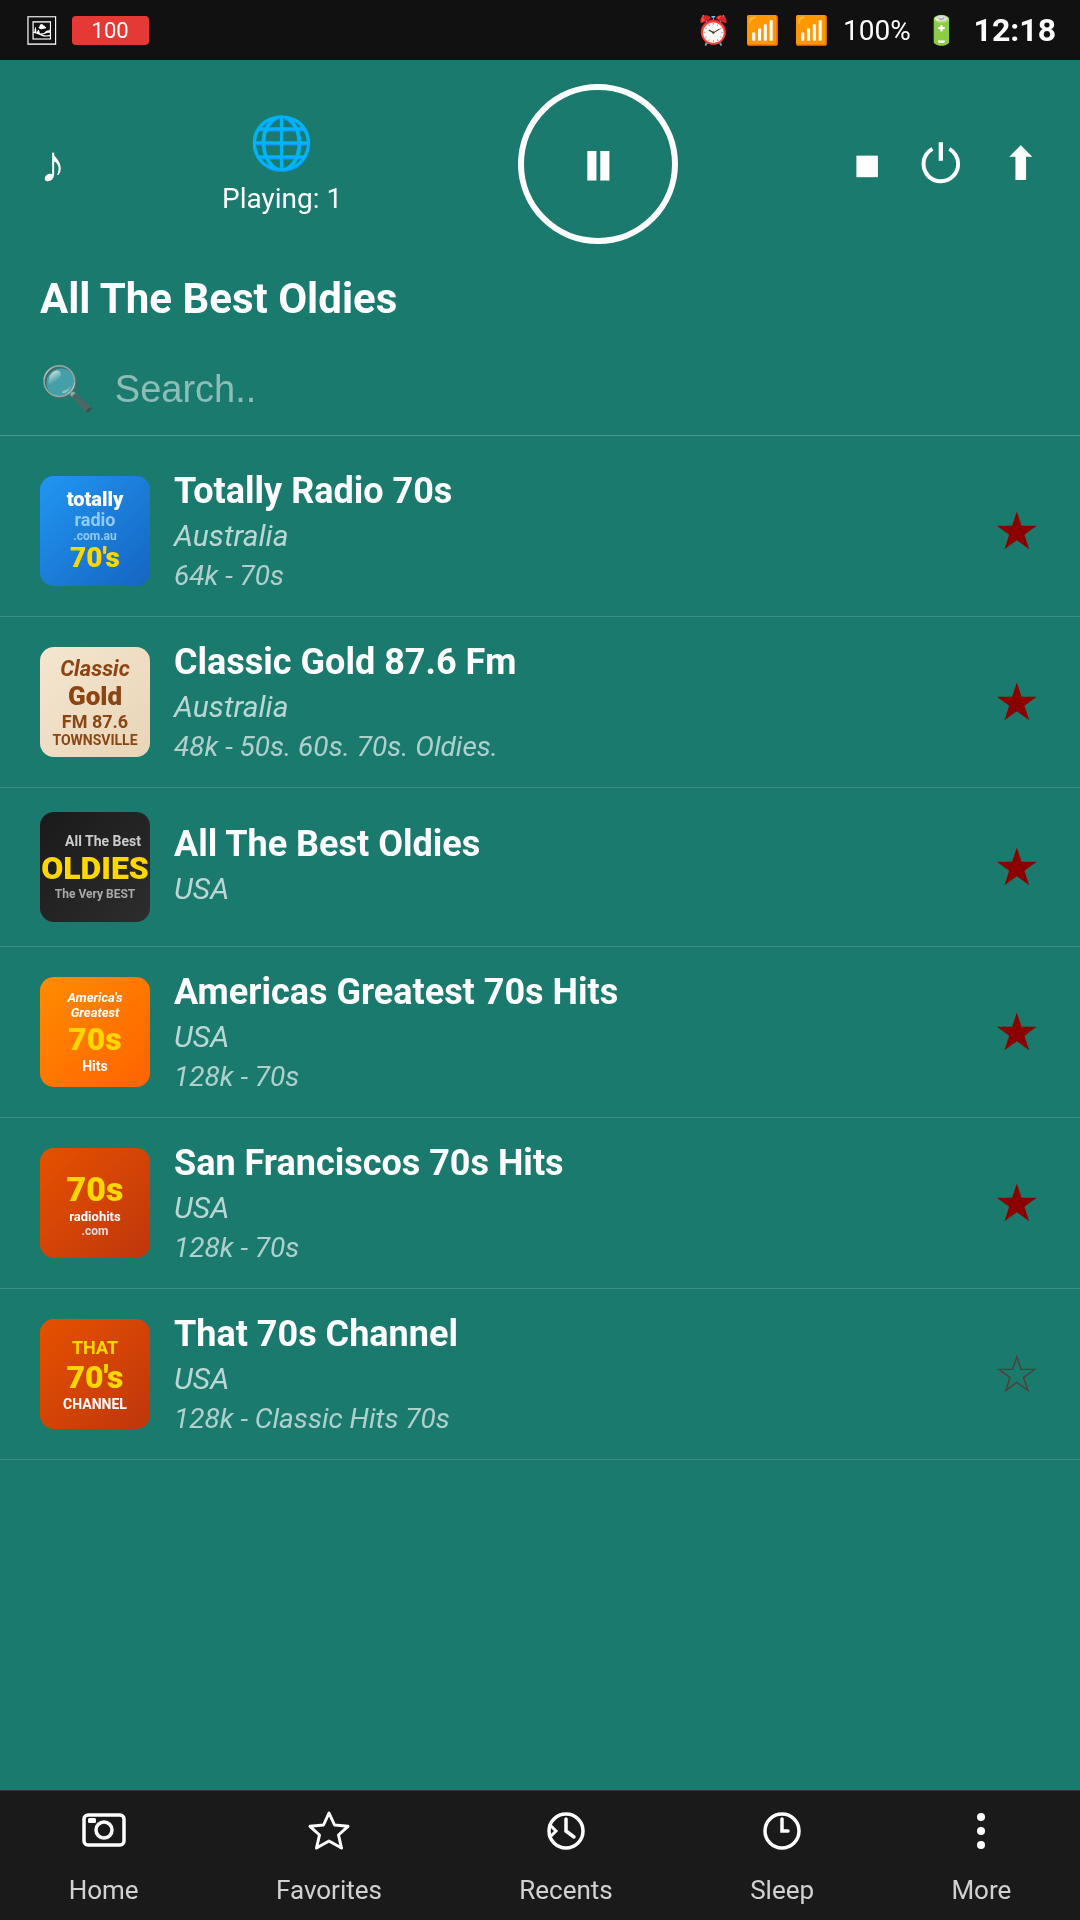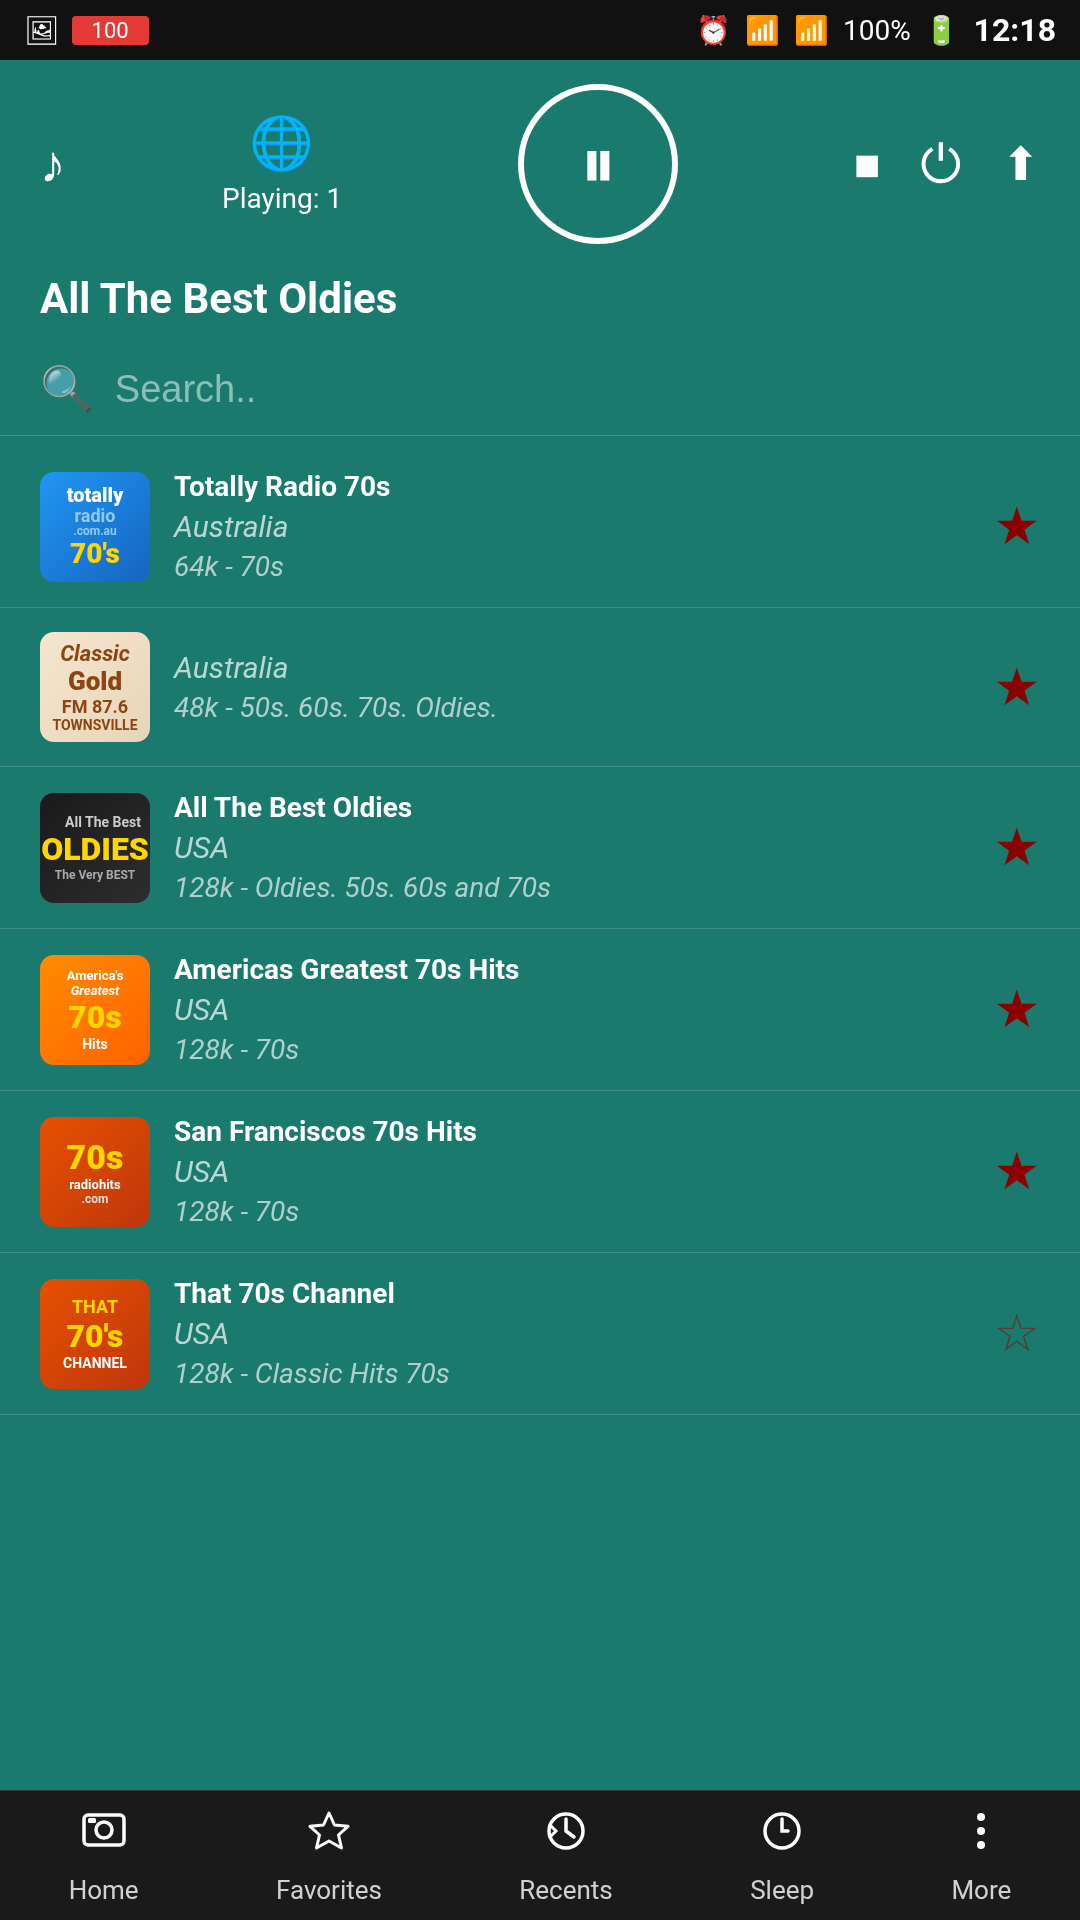--- a/index.html
+++ b/index.html
@@ -160,21 +160,21 @@
     .logo-cg { background: linear-gradient(135deg, #f5e6d0, #e8d5b7); color: #8B4513; }
     .logo-atbo { background: linear-gradient(135deg, #1a1a1a, #2d2d2d); color: #FFD700; }
     .logo-ag70s { background: linear-gradient(135deg, #FF8C00, #FF6200); color: white; }
     .logo-sf70s { background: linear-gradient(135deg, #E65100, #BF360C); color: white; }
     .logo-t70s { background: linear-gradient(135deg, #E65100, #BF360C); color: #FFD700; }
 
     .station-info {
       flex: 1;
     }
     .station-name {
-      font-size: 28px;
+      font-size: 36px;
       font-weight: bold;
       color: white;
       margin-bottom: 6px;
     }
     .station-country {
       font-size: 30px;
       color: rgba(255,255,255,0.7);
       font-style: italic;
       margin-bottom: 6px;
     }
@@ -316,46 +316,46 @@
     <div class="station-item">
       <div class="station-logo logo-cg">
         <div class="logo-cg-inner">
           <span class="logo-cg-classic">Classic</span>
           <span class="logo-cg-gold">Gold</span>
           <span class="logo-cg-fm">FM 87.6</span>
           <span style="font-size:14px;color:#8B4513;display:block;">TOWNSVILLE</span>
         </div>
       </div>
       <div class="station-info">
+        <div class="station-name">Classic Gold 87.6 Fm</div>
         <div class="station-country">Australia</div>
         <div class="station-meta">48k - 50s. 60s. 70s. Oldies.</div>
       </div>
       <span class="star-btn star-filled">★</span>
     </div>
 
     <div class="station-item">
       <div class="station-logo logo-atbo">
         <div class="logo-atbo-inner">
           <span style="font-size:14px;color:#ccc;display:block;margin-left:16px;">All The Best</span>
           <span style="font-size:32px;font-weight:900;color:#FFD700;display:block;">OLDIES</span>
           <span style="font-size:12px;color:#aaa;display:block;">The Very BEST</span>
         </div>
       </div>
       <div class="station-info">
         <div class="station-name">All The Best Oldies</div>
         <div class="station-country">USA</div>
-        <div class="station-meta">128k - Oldies. 50s. 60s and 70s</div>
       </div>
       <span class="star-btn star-filled">★</span>
     </div>
 
     <div class="station-item">
       <div class="station-logo logo-ag70s">
         <div class="logo-ag70s-inner">
-          <span style="font-size:13px;color:white;display:block;">America's</span>
+          <span style="font-size:13px;color:white;display:block;font-style:italic;">America's</span>
           <span style="font-size:13px;color:white;display:block;font-style:italic;">Greatest</span>
           <span style="font-size:32px;font-weight:900;color:#FFD700;display:block;">70s</span>
           <span style="font-size:14px;color:white;display:block;">Hits</span>
         </div>
       </div>
       <div class="station-info">
         <div class="station-name">Americas Greatest 70s Hits</div>
         <div class="station-country">USA</div>
         <div class="station-meta">128k - 70s</div>
       </div>

